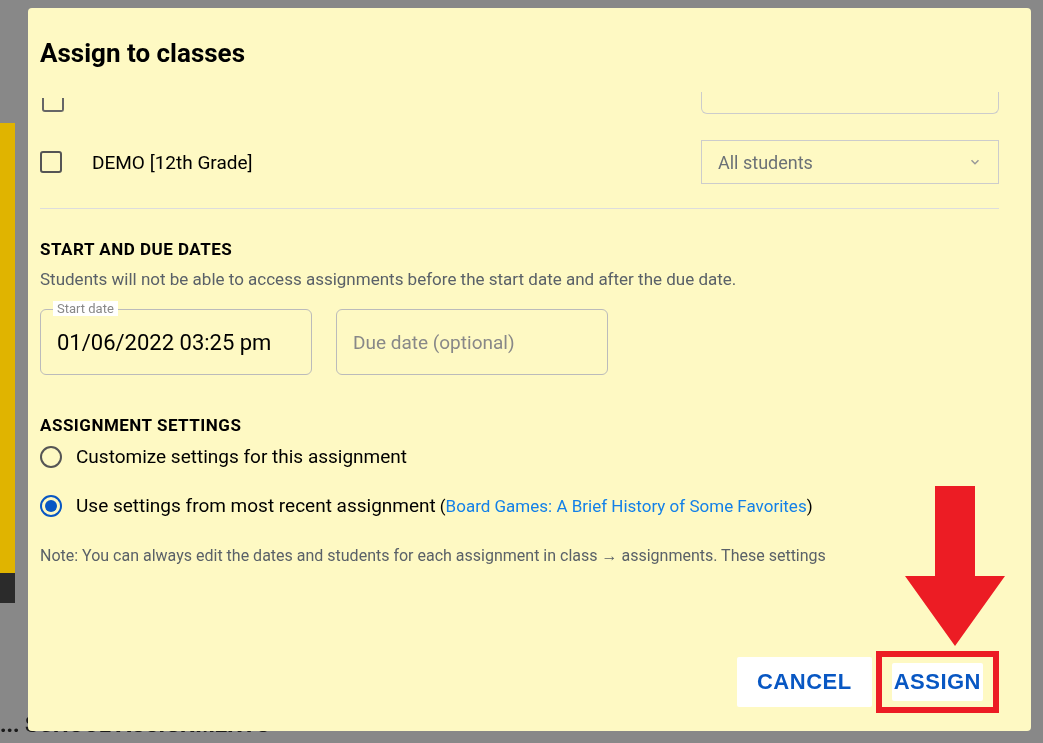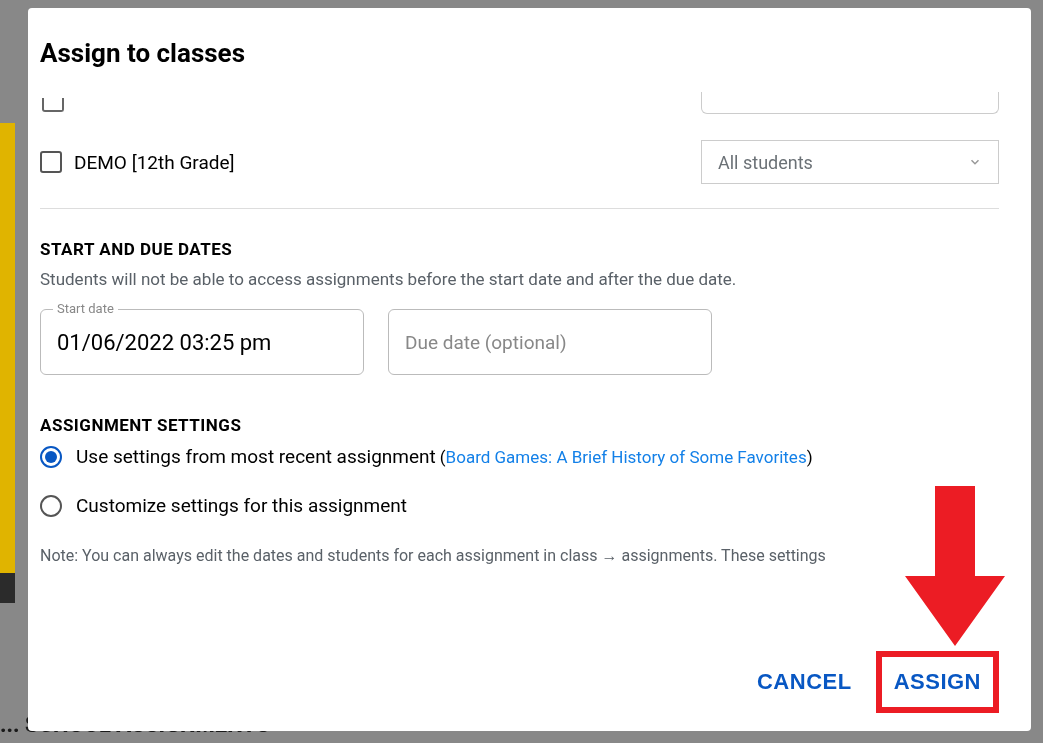--- a/index.html
+++ b/index.html
@@ -14,21 +14,21 @@
       height: 743px;
       position: relative;
       overflow: hidden;
     }
     .modal {
       position: absolute;
       top: 8px;
       left: 28px;
       right: 12px;
       bottom: 12px;
-      background: #ffffff;
+      background: #fef9c3;
       border-radius: 4px;
       padding: 30px 32px 24px 12px;
       overflow: hidden;
     }
     .modal-title {
       font-size: 26px;
       font-weight: 700;
       color: #000;
       margin-bottom: 30px;
     }
@@ -46,21 +46,21 @@
     }
     .class-row {
       display: flex;
       align-items: center;
       justify-content: space-between;
       margin-bottom: 18px;
     }
     .class-left {
       display: flex;
       align-items: center;
-      gap: 12px;
+      gap: 30px;
     }
     .checkbox {
       width: 22px;
       height: 22px;
       border: 2px solid #555;
       border-radius: 3px;
       cursor: pointer;
       flex-shrink: 0;
     }
     .class-label {
@@ -121,21 +121,21 @@
       color: #5a6168;
       margin-bottom: 20px;
     }
     .date-row {
       display: flex;
       gap: 24px;
       margin-bottom: 40px;
     }
     .date-field {
       position: relative;
-      width: 324px;
+      width: 272px;
       height: 66px;
       border: 1px solid #bbb;
       border-radius: 6px;
       display: flex;
       align-items: center;
       padding: 0 16px;
     }
     .date-field-label {
       position: absolute;
       top: -9px;
@@ -304,32 +304,32 @@
         <span class="date-field-value">01/06/2022 03:25 pm</span>
       </div>
       <div class="date-field">
         <span class="date-field-placeholder">Due date (optional)</span>
       </div>
     </div>
 
     <div class="section-heading">ASSIGNMENT SETTINGS</div>
 
     <div class="radio-row">
+      <div class="radio"></div>
+      <span class="radio-label">Customize settings for this assignment</span>
+    </div>
+
+    <div class="radio-row">
       <div class="radio checked"></div>
       <span>
         <span class="radio-label">Use settings from most recent assignment</span>
         <span class="radio-suffix"> (<a class="link">Board Games: A Brief History of Some Favorites</a>)</span>
       </span>
     </div>
 
-    <div class="radio-row">
-      <div class="radio"></div>
-      <span class="radio-label">Customize settings for this assignment</span>
-    </div>
-
     <div class="note-text">
       <span>Note: You can always edit the dates and students for each assignment in class </span><span class="arrow-glyph">→</span><span> assignments. These settings</span><br>
     </div>
 
   </div>
 
   <div class="big-arrow">
     <svg viewBox="0 0 100 170">
       <path d="M 30 0 L 70 0 L 70 90 L 100 90 L 50 160 L 0 90 L 30 90 Z" fill="#ec1c24"></path>
     </svg>

